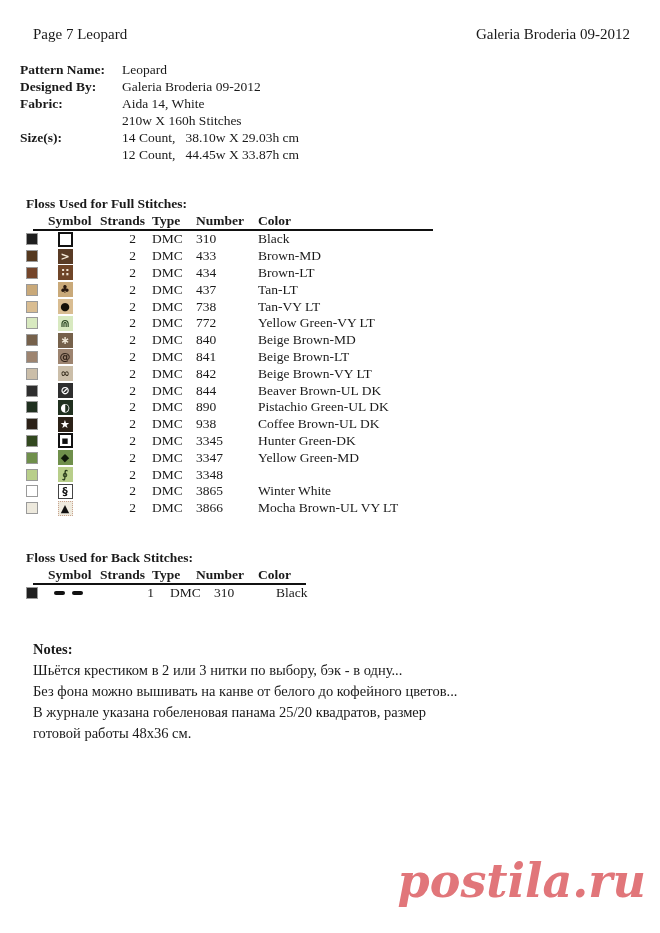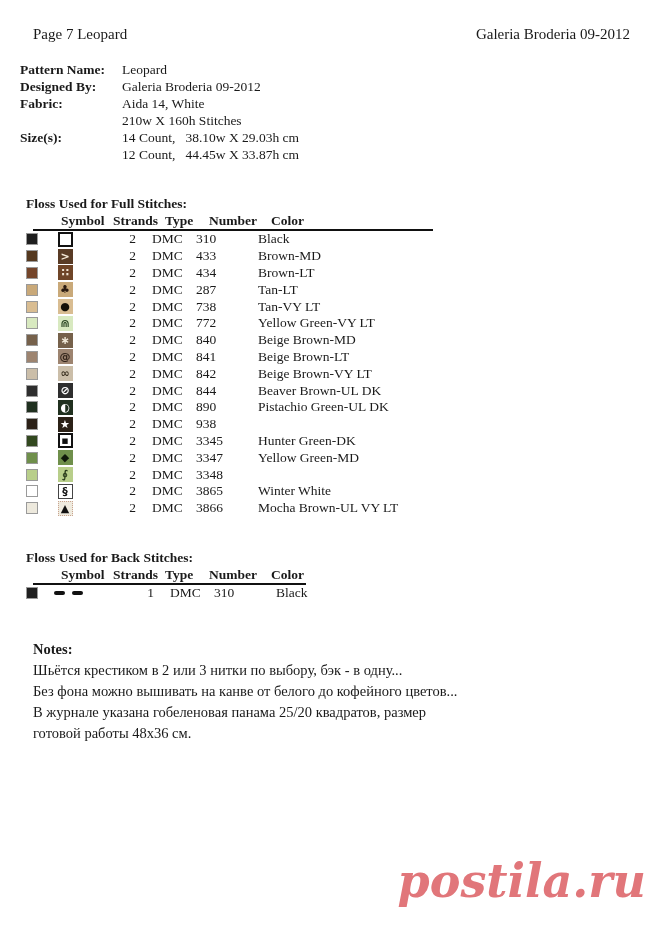--- a/index.html
+++ b/index.html
@@ -23,21 +23,21 @@
   
   .pattern-info { position:absolute; top:61px; left:20px; font-size:13.5px; }
   .pi-row { display:flex; height:17px; line-height:17px; }
   .pi-label { width:102px; font-weight:bold; }
   .pi-value { white-space:pre; }
 
   
   .section-title { font-weight:bold; font-size:13.5px; }
   .floss-table { position:absolute; left:26px; font-size:13.5px; }
   .ft-header { position:relative; height:17px; line-height:17px; font-weight:bold; }
-  .ft-header span { position:absolute;margin-left:13px; }
+  .ft-header span { position:absolute; }
   .h-symbol  { left:22px; }
   .h-strands { left:74px; }
   .h-type    { left:126px; }
   .h-number  { left:170px; }
   .h-color   { left:232px; }
   .ft-rule { margin-left:7px; height:2px; background:#111; }
   .ft-row { display:flex; align-items:center; height:16.8px; }
   .c-swatch { width:26px; display:flex; align-items:center; }
   .swatch { width:12px; height:12px; border:1px solid #9a9a9a; }
   .c-symbol { width:26px; display:flex; justify-content:center; }
@@ -162,21 +162,21 @@
         </div>
         <div class="ft-row">
           <div class="c-swatch">
             <span class="swatch" style="background: rgb(201, 169, 121);"></span>
           </div>
           <div class="c-symbol">
             <span class="symbol-box" style="background: rgb(201, 169, 121); color: rgb(42, 26, 16);">♣</span>
           </div>
           <div class="c-strands">2</div>
           <div class="c-type">DMC</div>
-          <div class="c-number">287</div>
+          <div class="c-number">437</div>
           <div class="c-color">Tan-LT</div>
         </div>
         <div class="ft-row">
           <div class="c-swatch">
             <span class="swatch" style="background: rgb(217, 189, 146);"></span>
           </div>
           <div class="c-symbol">
             <span class="symbol-box" style="background: rgb(217, 189, 146); color: rgb(21, 16, 8);">●</span>
           </div>
           <div class="c-strands">2</div>
@@ -259,20 +259,21 @@
         <div class="ft-row">
           <div class="c-swatch">
             <span class="swatch" style="background: rgb(43, 33, 23);"></span>
           </div>
           <div class="c-symbol">
             <span class="symbol-box" style="background: rgb(43, 33, 23); color: rgb(255, 255, 255);">★</span>
           </div>
           <div class="c-strands">2</div>
           <div class="c-type">DMC</div>
           <div class="c-number">938</div>
+          <div class="c-color">Coffee Brown-UL DK</div>
         </div>
         <div class="ft-row">
           <div class="c-swatch">
             <span class="swatch" style="background: rgb(50, 72, 31);"></span>
           </div>
           <div class="c-symbol">
             <span class="symbol-box" style="background: rgb(255, 255, 255); color: rgb(17, 17, 17); border: 2px solid rgb(17, 17, 17);">▪</span>
           </div>
           <div class="c-strands">2</div>
           <div class="c-type">DMC</div>

